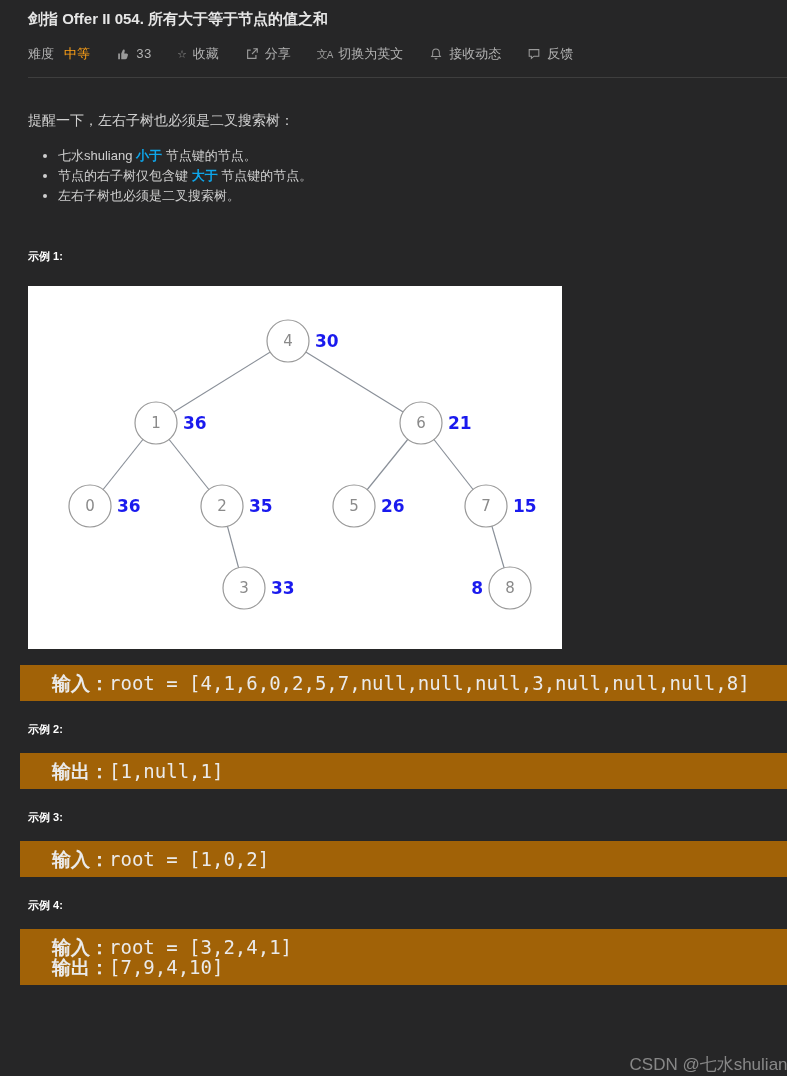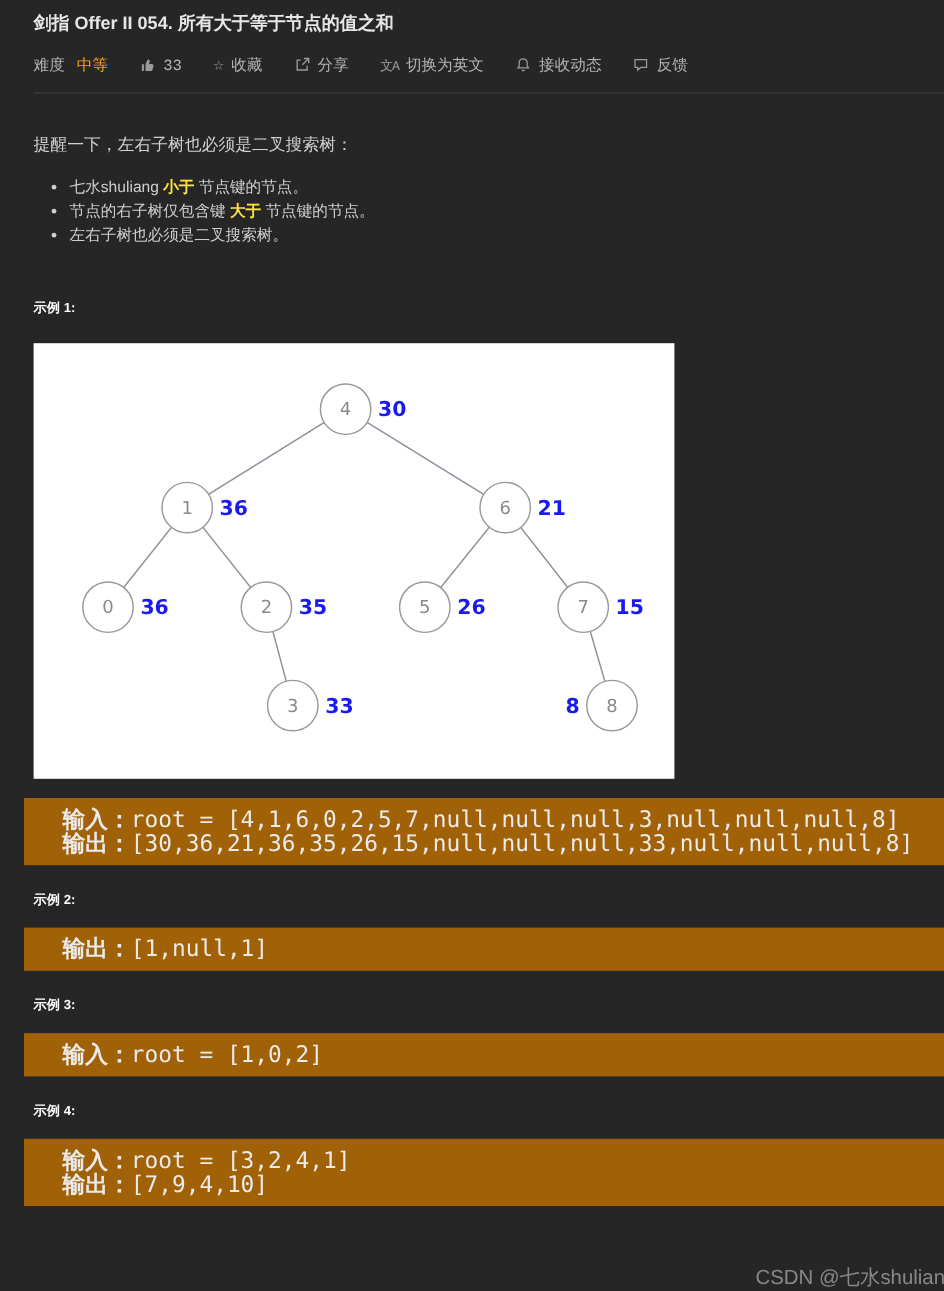--- a/index.html
+++ b/index.html
@@ -28,21 +28,21 @@
   .meta-item { display:flex; align-items:center; gap:6px; cursor:pointer; }
   .meta-item svg { display:block; }
   .difficulty-group { display:flex; align-items:center; gap:10px; }
   .star-glyph { font-size:15px; color:#9a9a9a; line-height:1; }
   .translate-glyph { font-size:11px; color:#9a9a9a; letter-spacing:-1px;text-align:right; }
   .content { padding:0 8px; }
   .desc-p1 { margin:16px 0 0 0; font-size:14px; color:#d0d0d0; }
   .desc-p2 { margin:34px 0 0 0; font-size:14px; color:#d0d0d0; }
   .constraints { margin:18px 0 0 30px; padding:0; font-size:13px; color:#cfcfcf; }
   .constraints li { margin-bottom:5px; line-height:15px; }
-  .constraints .bold-word { font-weight:bold; color:#fde047; }
+  .constraints .bold-word { font-weight:bold; color:#0ea5e9; }
   .example-heading {
     margin:46px 0 0 0; font-size:11px; font-weight:bold; color:#ffffff;
   }
   .example-heading.later { margin-top:21px; }
   .tree-figure {
     margin-top:22px;
     width:534px; height:363px;
     background:#ffffff;
   }
   svg text { font-family:"DejaVu Sans","Liberation Sans",sans-serif; }
@@ -192,21 +192,20 @@
           <g>
             <circle cx="482" cy="302" r="21" fill="#ffffff" stroke="#999999" stroke-width="1.2"></circle>
             <text x="482" y="307" text-anchor="middle" fill="#8a8a8a" font-size="15">8</text>
             <text x="455" y="308" text-anchor="end" fill="#1a1aee" font-size="17" font-weight="bold">8</text>
           </g>
         </svg>
     </div>
 
     <div class="code-block">
       <div><span class="code-label">输入：</span><span>root = [4,1,6,0,2,5,7,null,null,null,3,null,null,null,8]</span></div>
-      <div><span class="code-label">输出：</span><span>[30,36,21,36,35,26,15,null,null,null,33,null,null,null,8]</span></div>
     </div>
 
     <div class="example-heading later">示例 2:</div>
     <div class="code-block">
       <div><span class="code-label">输出：</span><span>[1,null,1]</span></div>
     </div>
 
     <div class="example-heading later">示例 3:</div>
     <div class="code-block">
       <div><span class="code-label">输入：</span><span>root = [1,0,2]</span></div>

